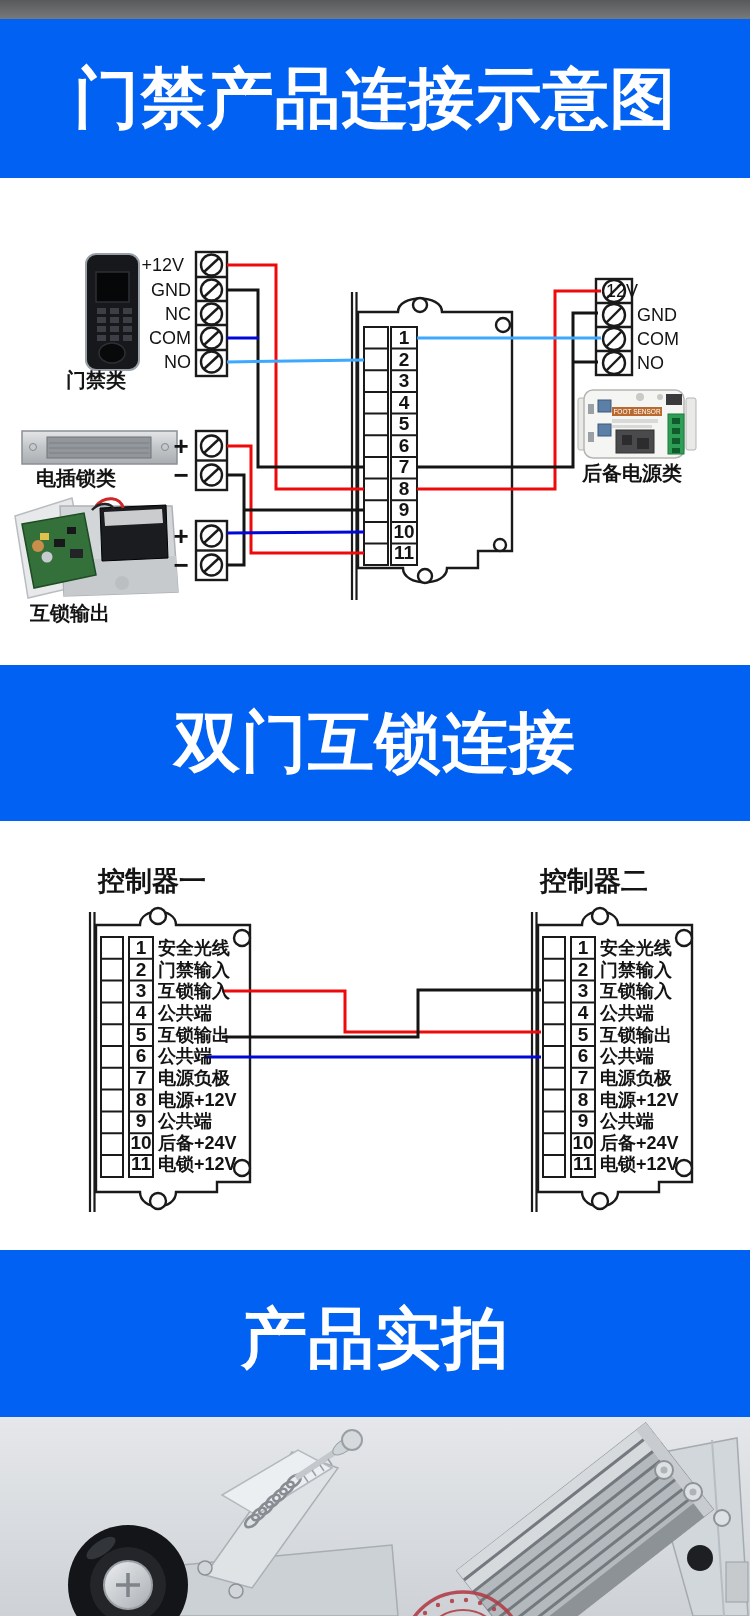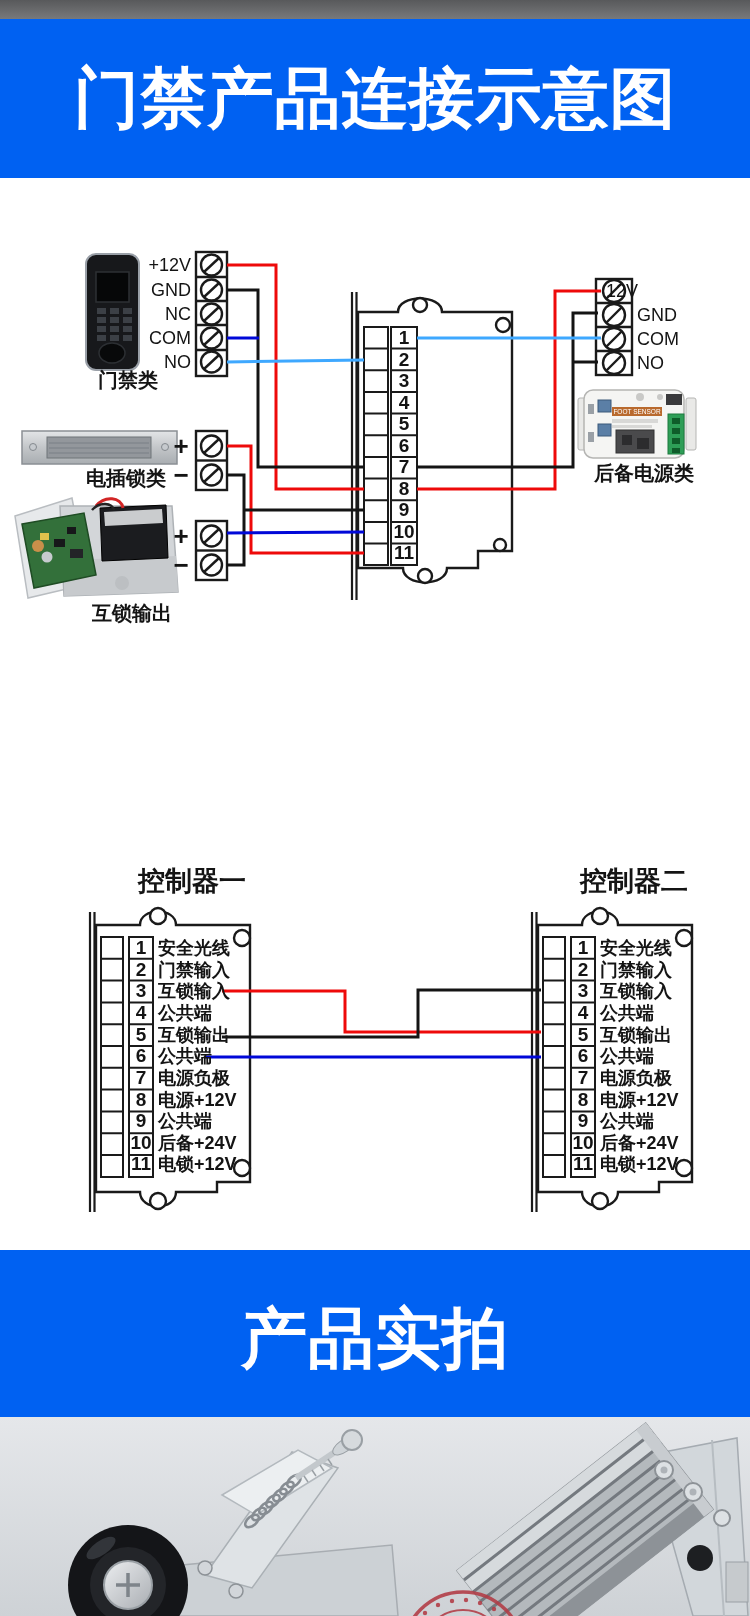--- a/index.html
+++ b/index.html
@@ -12,23 +12,23 @@
           letter-spacing:1px;}
   .b1{top:19px;height:159px;font-size:66px;}
   .b2{top:665px;height:156px;font-size:66px;}
   .b3{top:1250px;height:178px;font-size:66px;}
   .dsvg{position:absolute;left:0;}
   .lbl{position:absolute;color:#141414;height:22px;line-height:22px;
        font-size:18px;white-space:nowrap;}
   .rt{text-align:right;}
   .bold{font-weight:700;}
   .num{font-size:19px;font-weight:600;text-align:center;}
-  .cap{font-weight:700;font-size:20px;text-align:right;height:24px;line-height:24px;}
+  .cap{font-weight:700;font-size:20px;text-align:left;height:24px;line-height:24px;}
   .sign{font-size:26px;font-weight:700;text-align:center;height:28px;line-height:28px;width:20px;}
-  .title2{font-size:27px;font-weight:700;text-align:right;height:30px;line-height:30px;}
+  .title2{font-size:27px;font-weight:700;text-align:left;height:30px;line-height:30px;}
   .photo{position:absolute;left:0;top:1417px;width:750px;height:199px;}
 </style>
 </head>
 <body>
 
 <div class="page">
 
   <div class="topbar"></div>
 
   <div class="banner b1">
@@ -185,21 +185,21 @@
       <path d="M417,467 H573 V313 H598" stroke="#141414"></path>
       <path d="M598,362 H572" stroke="#141414"></path>
       <path d="M227,475 H244 V565 H227 M244,510 H364" stroke="#141414"></path>
       <path d="M227,338 H259" stroke="#0008d8"></path>
       <path d="M227,533 L364,532" stroke="#0008d8"></path>
       <path d="M417,338 H601" stroke="#3ea8ff"></path>
       <path d="M227,362 L364,360" stroke="#3ea8ff"></path>
     </g>
   </svg>
 
-  <div class="lbl rt" style="left:115px;top:254px;width:76px">+12V</div>
+  <div class="lbl rt" style="left:108px;top:254px;width:76px">+12V</div>
   <div class="lbl rt" style="left:115px;top:279px;width:76px">GND</div>
   <div class="lbl rt" style="left:115px;top:303px;width:76px">NC</div>
   <div class="lbl rt" style="left:115px;top:327px;width:76px">COM</div>
   <div class="lbl rt" style="left:115px;top:351px;width:76px">NO</div>
 
   <div class="lbl cap" style="left:66px;top:368px;width:92px">门禁类</div>
   <div class="lbl cap" style="left:36px;top:466px;width:130px">电插锁类</div>
   <div class="lbl cap" style="left:30px;top:601px;width:142px">互锁输出</div>
   <div class="lbl cap" style="left:582px;top:461px;width:112px">后备电源类</div>
 
@@ -218,20 +218,23 @@
   <div class="lbl num" style="left:391px;top:478px;width:26px">8</div>
   <div class="lbl num" style="left:391px;top:499px;width:26px">9</div>
   <div class="lbl num" style="left:391px;top:521px;width:26px">10</div>
   <div class="lbl num" style="left:391px;top:542px;width:26px">11</div>
 
   <div class="lbl" style="left:606px;top:280px;width:70px">12V</div>
   <div class="lbl" style="left:637px;top:304px;width:70px">GND</div>
   <div class="lbl" style="left:637px;top:328px;width:70px">COM</div>
   <div class="lbl" style="left:637px;top:352px;width:70px">NO</div>
 
+  <div class="banner b2">
+    <span>双门互锁连接</span>
+  </div>
 
   <svg class="dsvg" style="top:821px" width="750" height="429" viewBox="0 821 750 429">
 
     <g stroke="#1a1a1a" stroke-width="2.2">
       <path d="M90,912 V1212 M94.5,912 V1212 M532,912 V1212 M536.5,912 V1212" fill="none"></path>
     </g>
 
     <g stroke="#1a1a1a" stroke-width="2.4" fill="#fff">
       <path d="M96,925 H140 C140,907 176,907 176,925 H250 V1182 H217 V1192 H176 C176,1211 140,1211 140,1192 H96 Z"></path>
       <circle cx="158" cy="916" r="8"></circle>

